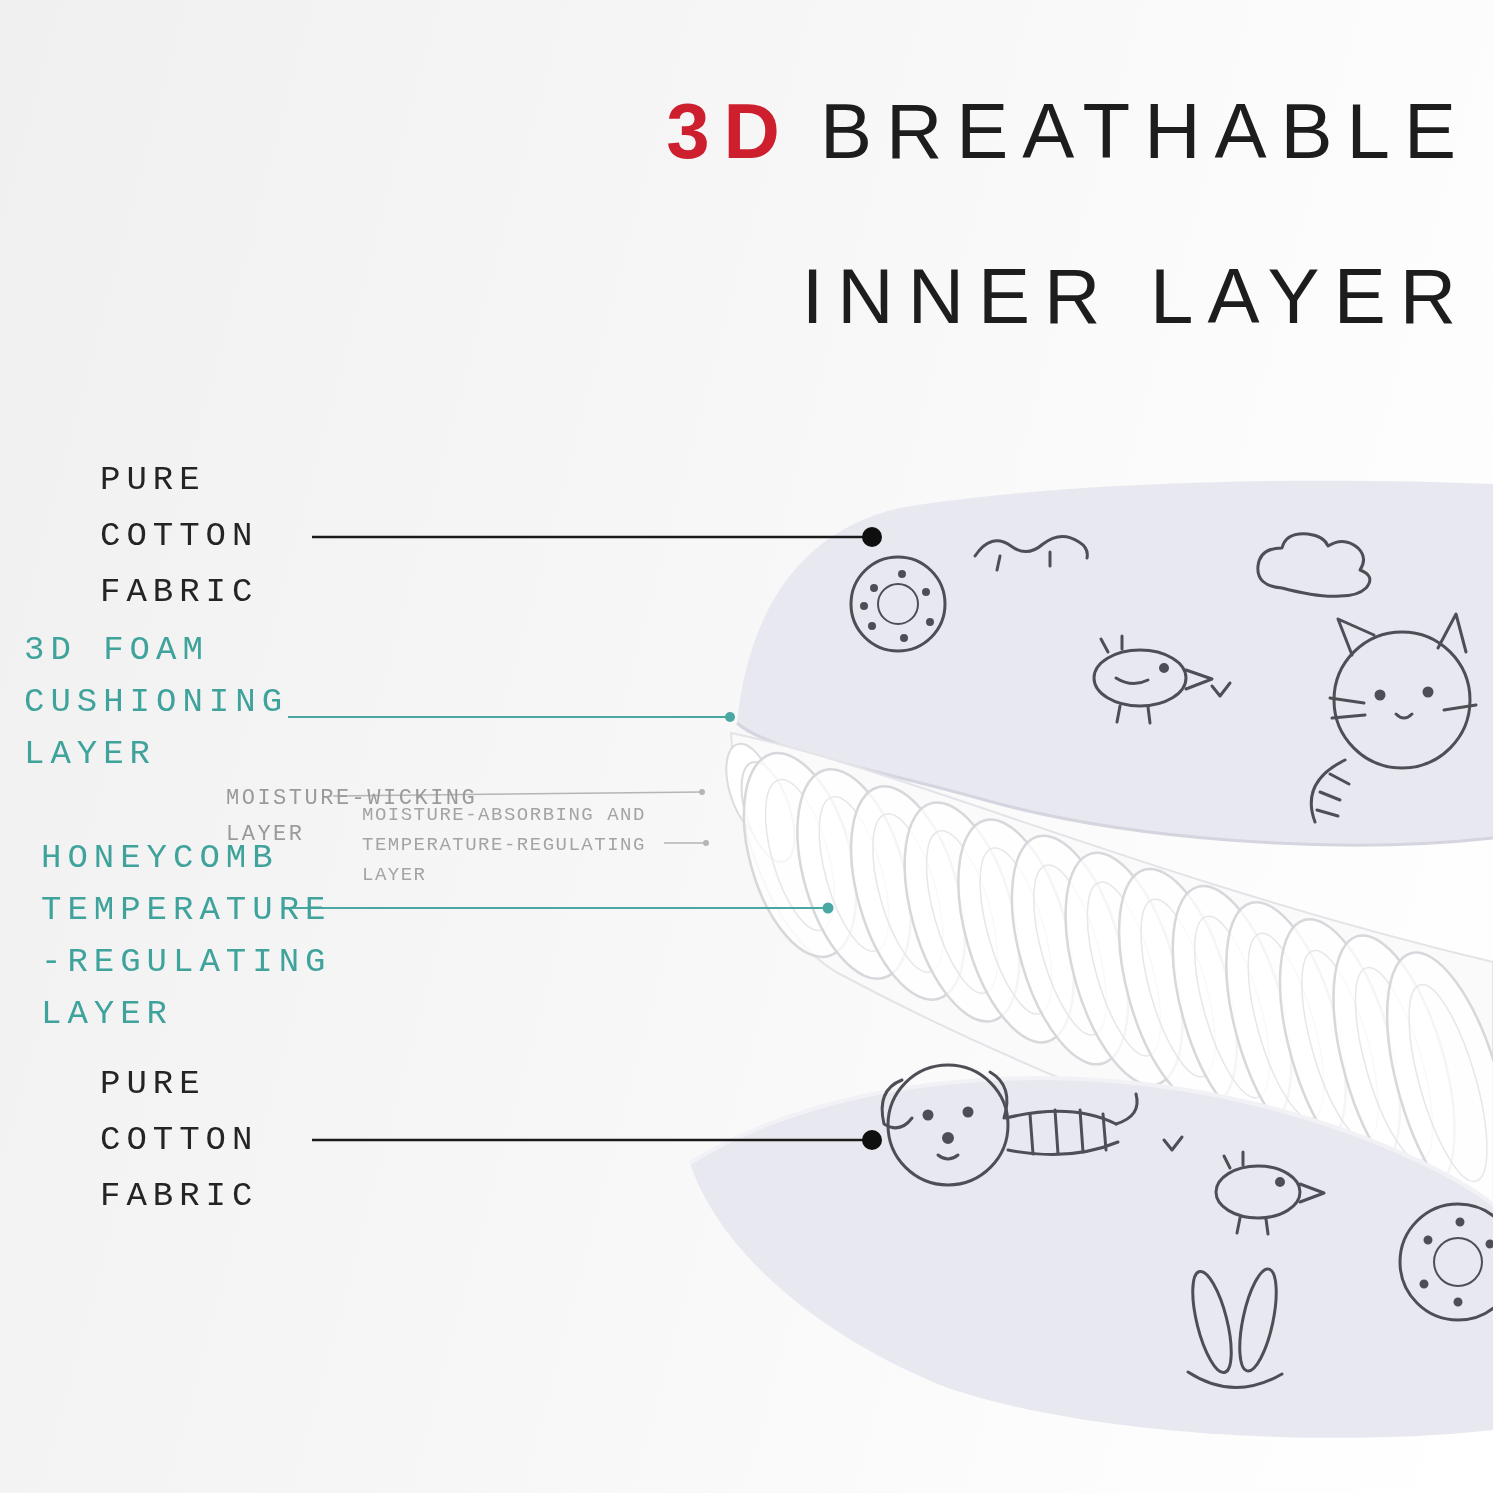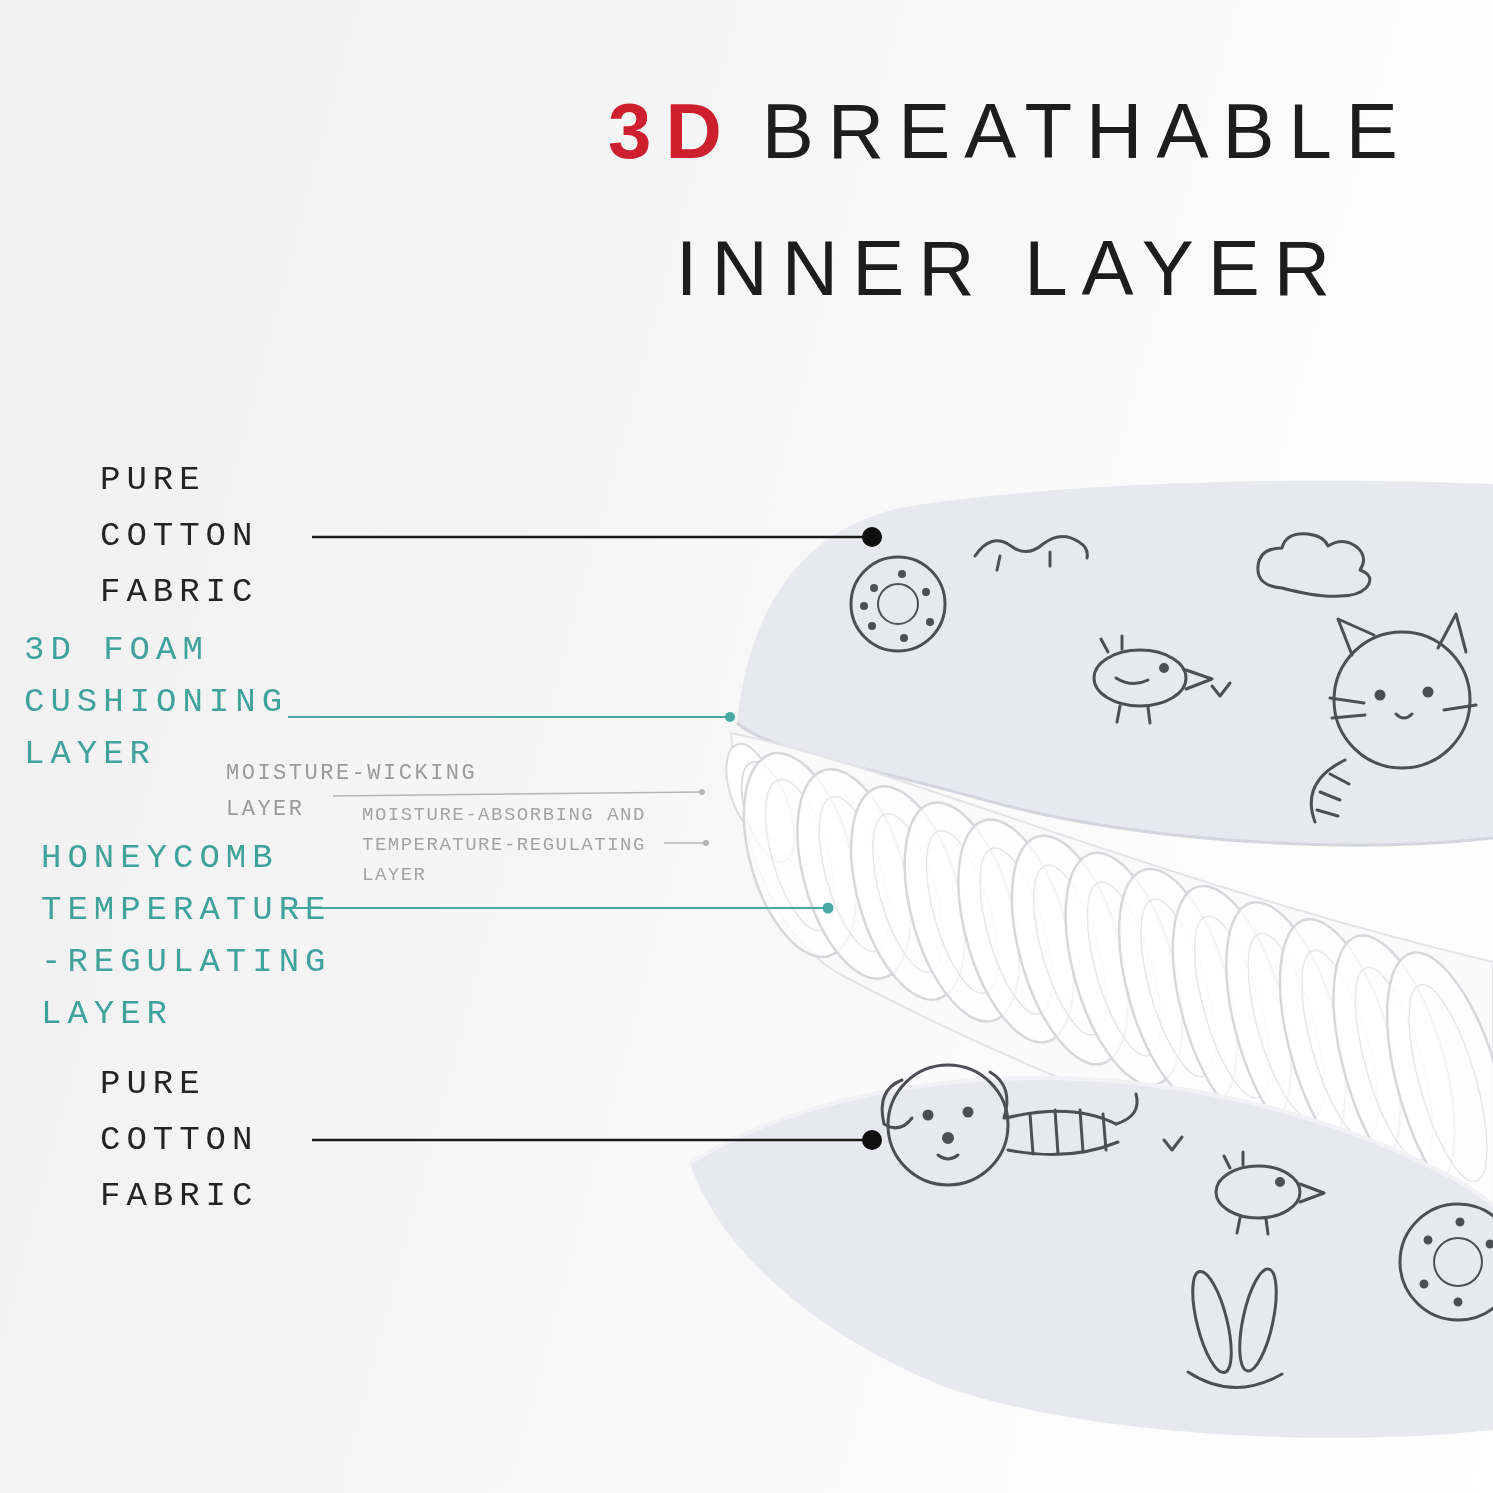--- a/index.html
+++ b/index.html
@@ -8,33 +8,33 @@
     position:relative; width:1493px; height:1493px; overflow:hidden;
     background: linear-gradient(105deg, #f0f0f0 0%, #f6f6f6 40%, #fcfcfc 75%, #ffffff 100%);
   }
   .illustration { position:absolute; inset:0; z-index:1; }
   .leaders { position:absolute; inset:0; z-index:3; pointer-events:none; }
 
   .title {
     position:absolute; left:550px; top:86px; width:920px;
     text-align:center; z-index:4; color:#1d1d1d;
   }
-  .title-line { font-size:78px; letter-spacing:14px; font-weight:500; white-space:nowrap; }
+  .title-line { font-size:78px; letter-spacing:14px; font-weight:500; white-space:nowrap;text-align:right; }
   .title .accent { color:#ce1f2e; font-weight:700; margin-right:26px; }
-  .title-line2 { margin-top:46px; }
+  .title-line2 { margin-top:74px; }
 
   .label {
     position:absolute; z-index:4; white-space:pre-line;
     font-size:34px; letter-spacing:6px; line-height:56px;
     color:#242424; font-weight:500;font-family:Liberation Mono, monospace;
   }
   .label.teal { color:#3fa39c; line-height:52px; }
   .label.small {
     font-size:22px; letter-spacing:2.5px; line-height:36px;
-    color:#9a9a9a; font-weight:400;
+    color:#9a9a9a; font-weight:400;margin-top:25px;
   }
   .label.tiny {
     font-size:19px; letter-spacing:1.5px; line-height:30px;
     color:#a4a4a4; font-weight:400;
   }
 </style>
 </head>
 <body>
 
 <div class="canvas">

